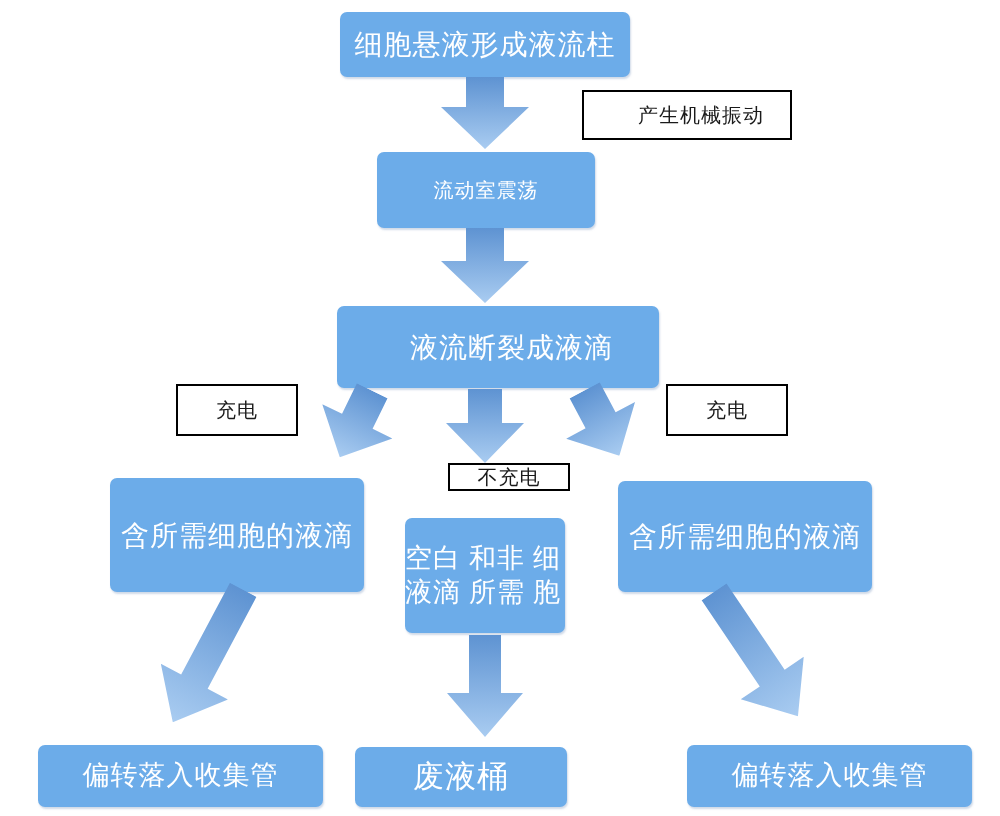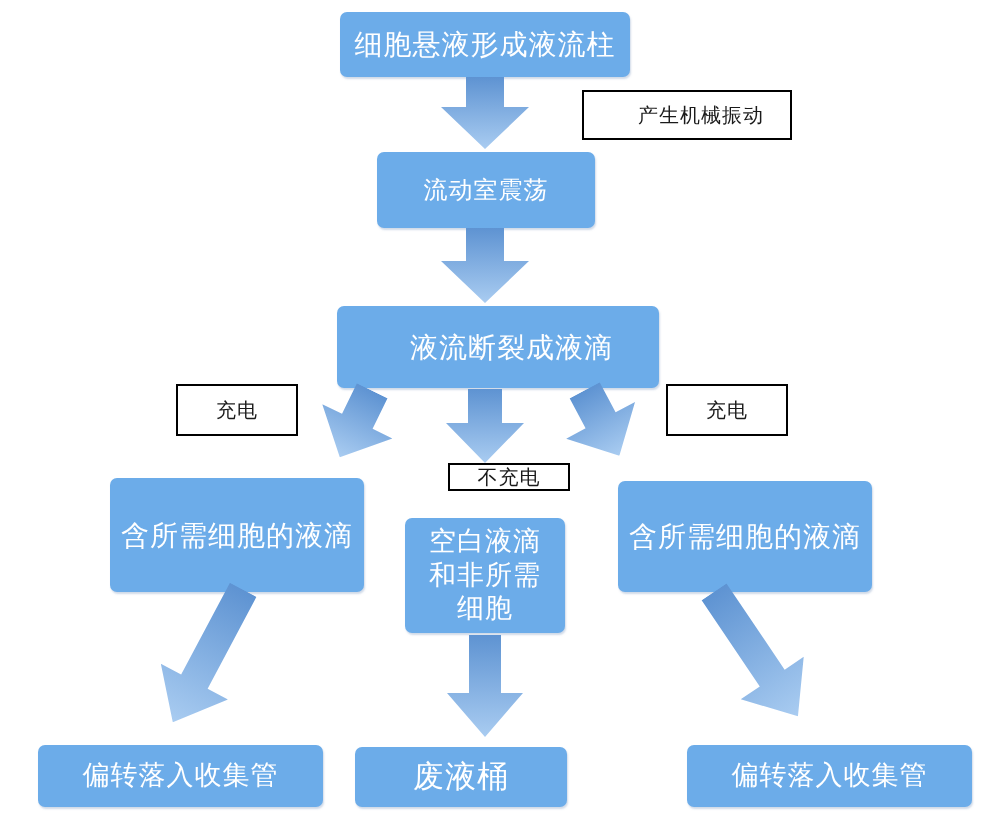--- a/index.html
+++ b/index.html
@@ -22,21 +22,21 @@
     border-radius: 7px;
     display: flex;
     align-items: center;
     justify-content: center;
     text-align: left;
     letter-spacing: 1px;
     box-shadow: 1px 2px 2px rgba(120, 150, 190, 0.35);
     line-height: 1.25;
   }
   .node.multiline {
-    flex-direction: column;
+    flex-direction: row;
   }
   .node .line { display: block; }
   .tag {
     position: absolute;
     background: #FFFFFF;
     border: 2px solid var(--label-border, #000000);
     color: var(--label-text, #1A1A1A);
     display: flex;
     align-items: center;
     justify-content: center;
@@ -66,21 +66,21 @@
         <stop offset="1" stop-color="#A9CCF1"></stop>
       </linearGradient>
     </defs>
     <polygon points="25,0 63,0 63,30 88,30 44,72 0,30 25,30" fill="url(#g1)"></polygon>
   </svg>
 
   <div class="tag" style="left:582px; top:90px; width:210px; height:50px;padding-left:28px;">
     <span>产生机械振动</span>
   </div>
 
-  <div class="node" style="left:377px; top:152px; width:218px; height:76px; font-size:24px;">
+  <div class="node" style="left:377px; top:152px; width:218px; height:76px; font-size:20px;">
     <span>流动室震荡</span>
   </div>
 
   <svg class="arrow" style="left:441px; top:228px;" width="88" height="75" viewBox="0 0 88 75">
     <defs>
       <linearGradient id="g2" x1="0" y1="0" x2="0" y2="1">
         <stop offset="0" stop-color="#5E93D2"></stop>
         <stop offset="1" stop-color="#A9CCF1"></stop>
       </linearGradient>
     </defs>

